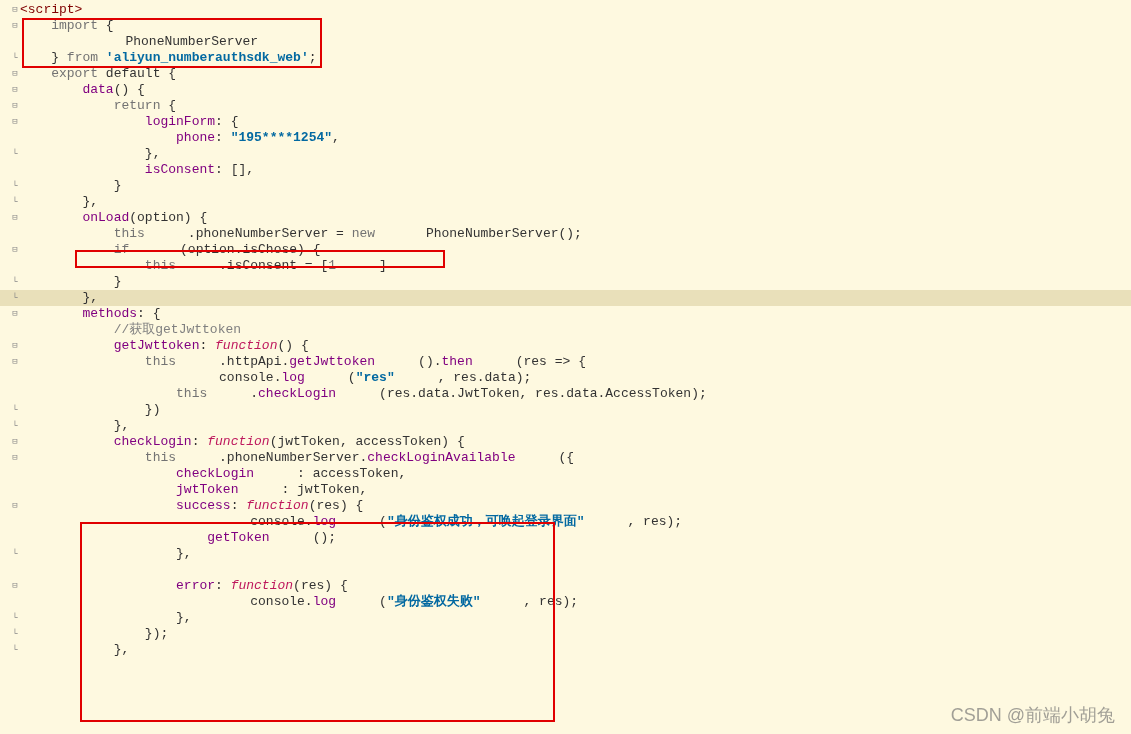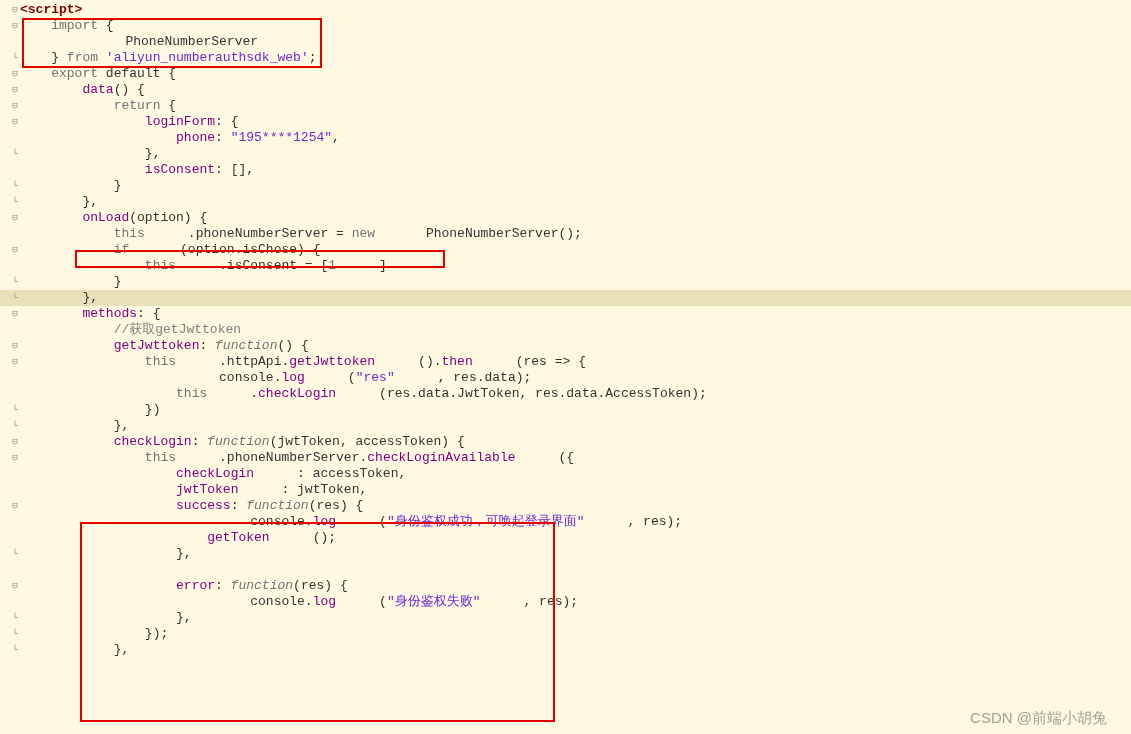--- a/index.html
+++ b/index.html
@@ -39,42 +39,42 @@
     font-size: 9px;
     text-align: center;
     user-select: none;
   }
   .code {
     flex: 1;
     position: relative;
   }
   .kw { color: #737373; }
   .id { color: #333; margin-left: 43px; }
-  .str { color: #6d28d9; }
-  .fn { color: #737373; font-style: italic; }
+  .str { color: #0369a1; font-weight: bold; }
+  .fn { color: #be185d; font-style: italic; }
   .prop { color: #800080; }
   .punct { color: #333; }
-  .tag { color: #800000; font-weight: bold; }
+  .tag { color: #800000; }
   .comment { color: #808080; }
   .redbox {
     position: absolute;
     border: 2px solid #e00000;
     pointer-events: none;
     z-index: 5;
   }
   .line.highlight {
     background: #e9e0ba;
   }
   .watermark {
     position: absolute;
-    right: 24px;
+    right: 16px;
     bottom: 6px;
     color: rgba(110,110,110,0.65);
     font-family: sans-serif;
-    font-size: 15px;
+    font-size: 18px;
     z-index: 20;
   }
 </style>
 </head>
 <body>
 
 <div class="editor">
 
 <div class="line"><span class="gutter"></span><span class="fold">⊟</span><span class="code"><span class="tag">&lt;script&gt;</span></span></div>
 

